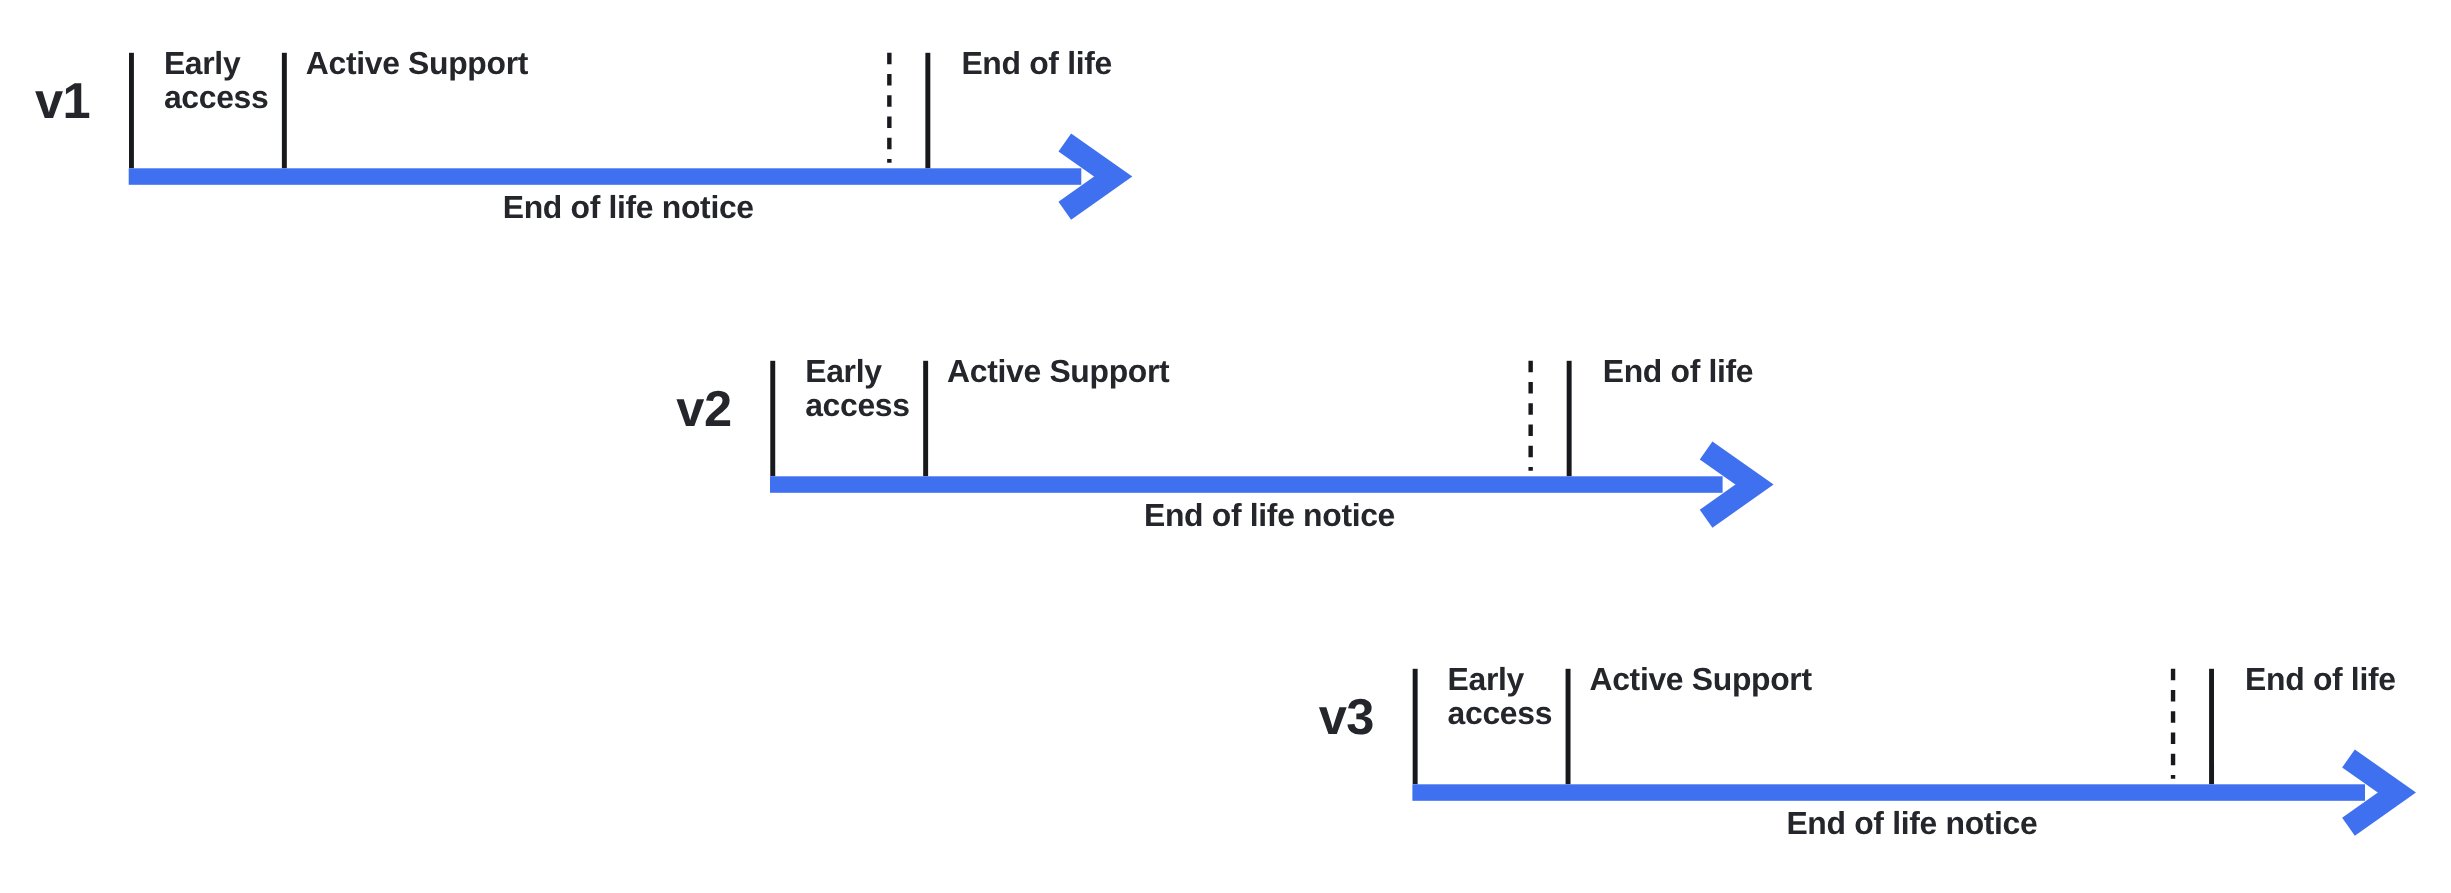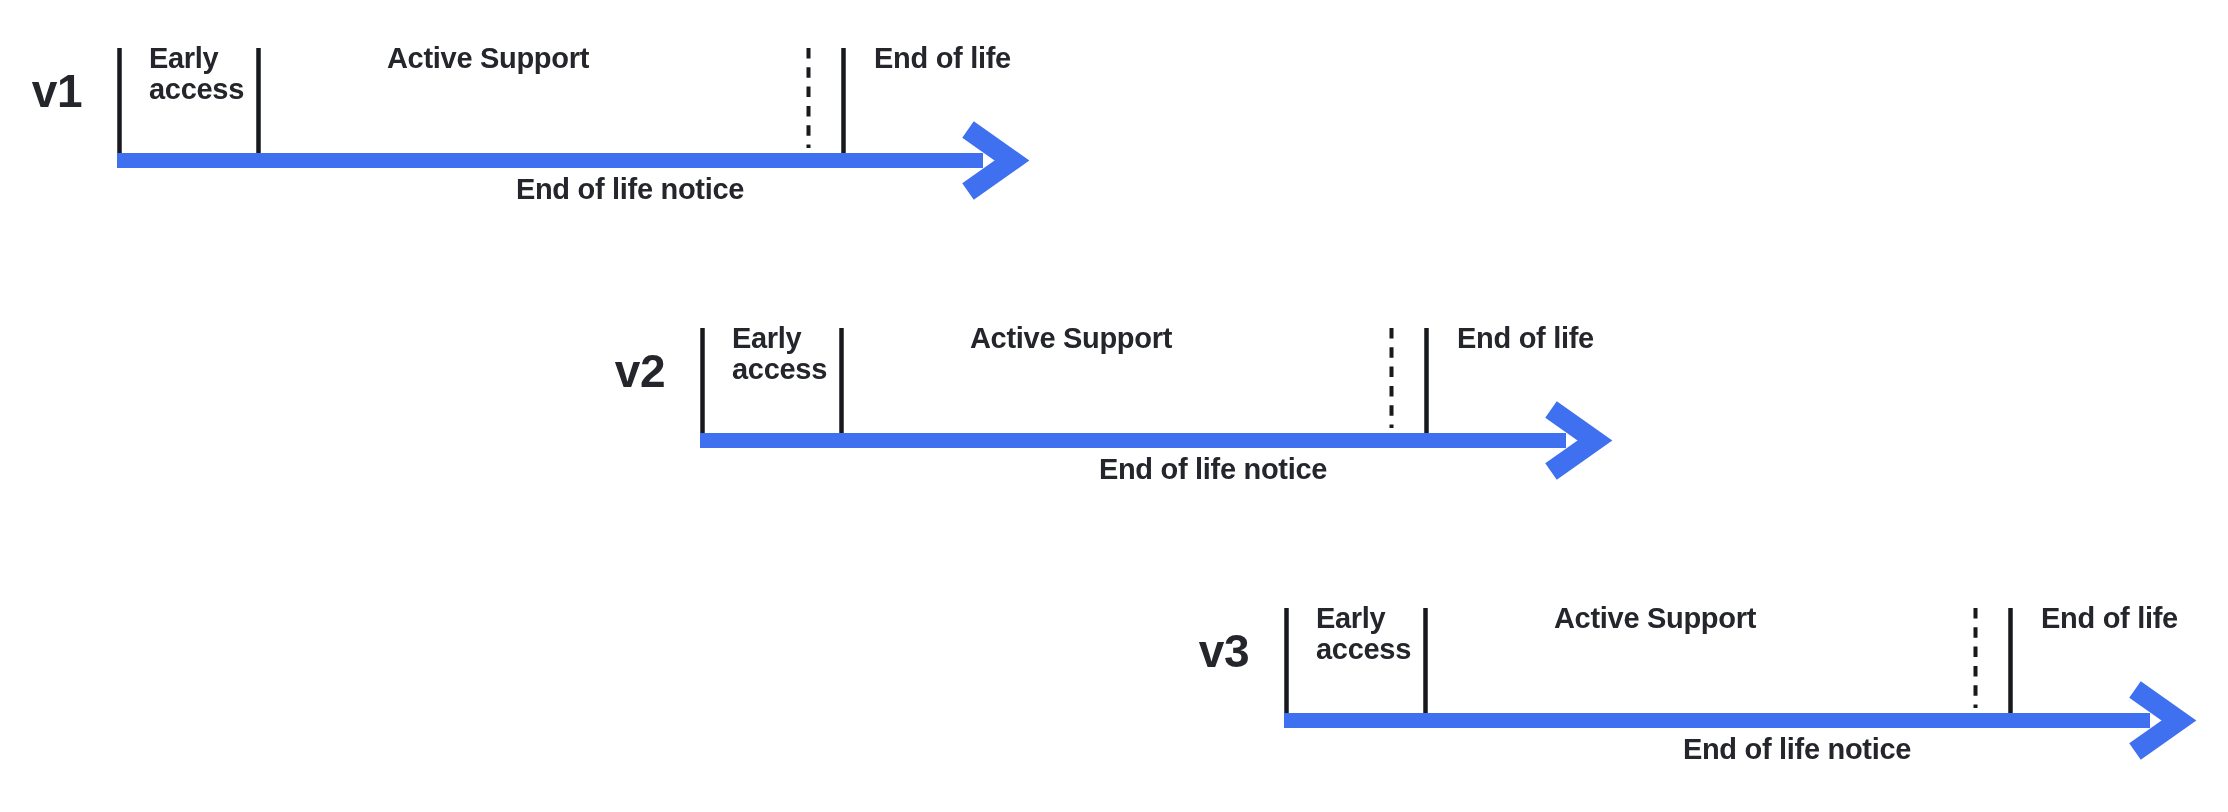--- a/index.html
+++ b/index.html
@@ -42,28 +42,28 @@
   .phase-label {
     position: absolute;
     top: -5px;
     font-size: 29px;
     line-height: 31px;
     font-weight: bold;
     letter-spacing: -0.3px;
     color: #24262b;
   }
   .phase-early   { left: 32px;  width: 112px; }
-  .phase-active  { left: 161px; width: 420px; text-align: center; }
+  .phase-active  { left: 161px; width: 420px; }
   .phase-eol     { left: 745px; width: 220px; margin-left: 12px; }
   .notice-label {
     position: absolute;
     left: 340px;
     top: 126px;
     width: 346px;
-    text-align: center;
+    text-align: left;
     font-size: 29px;
     line-height: 31px;
     font-weight: bold;
     letter-spacing: -0.3px;
     color: #24262b;
   }
   
   .timeline.v1 { left: 117px;  top: 48px;  }
   .timeline.v2 { left: 700px;  top: 328px; }
   .timeline.v3 { left: 1284px; top: 608px; }

